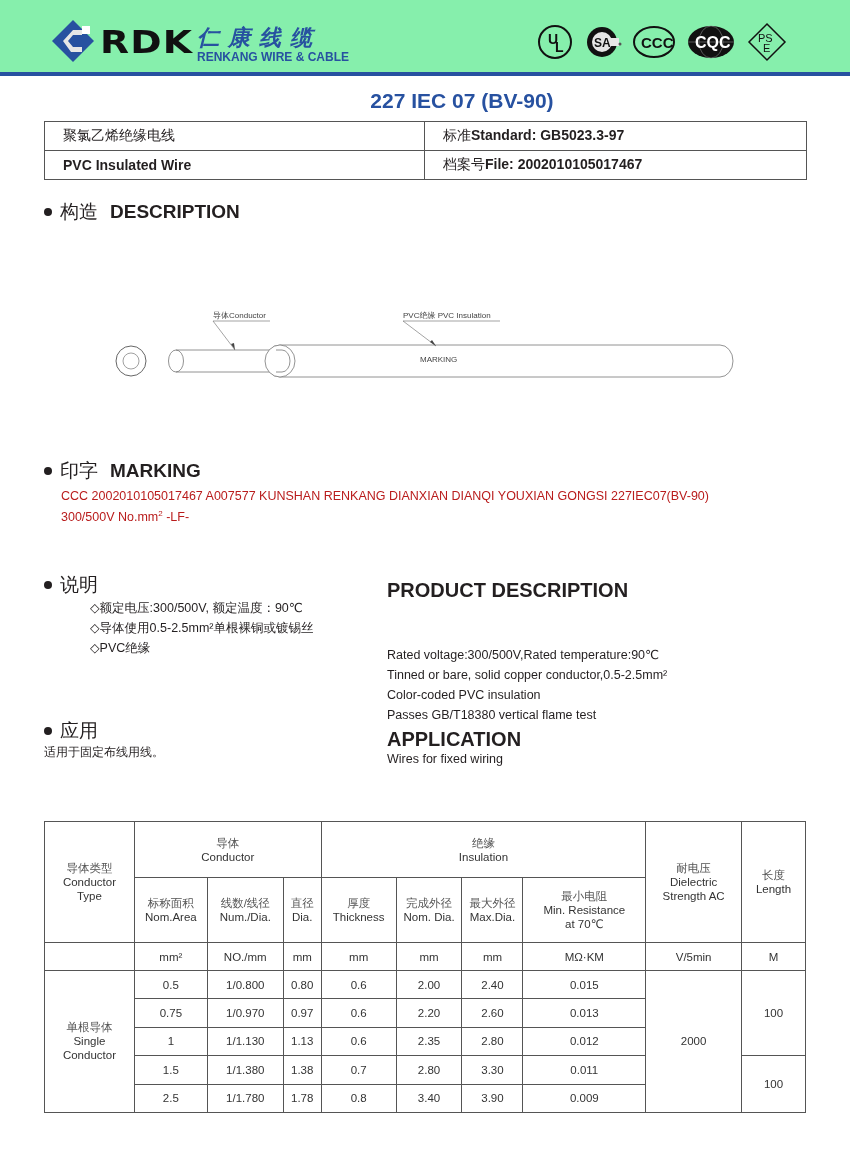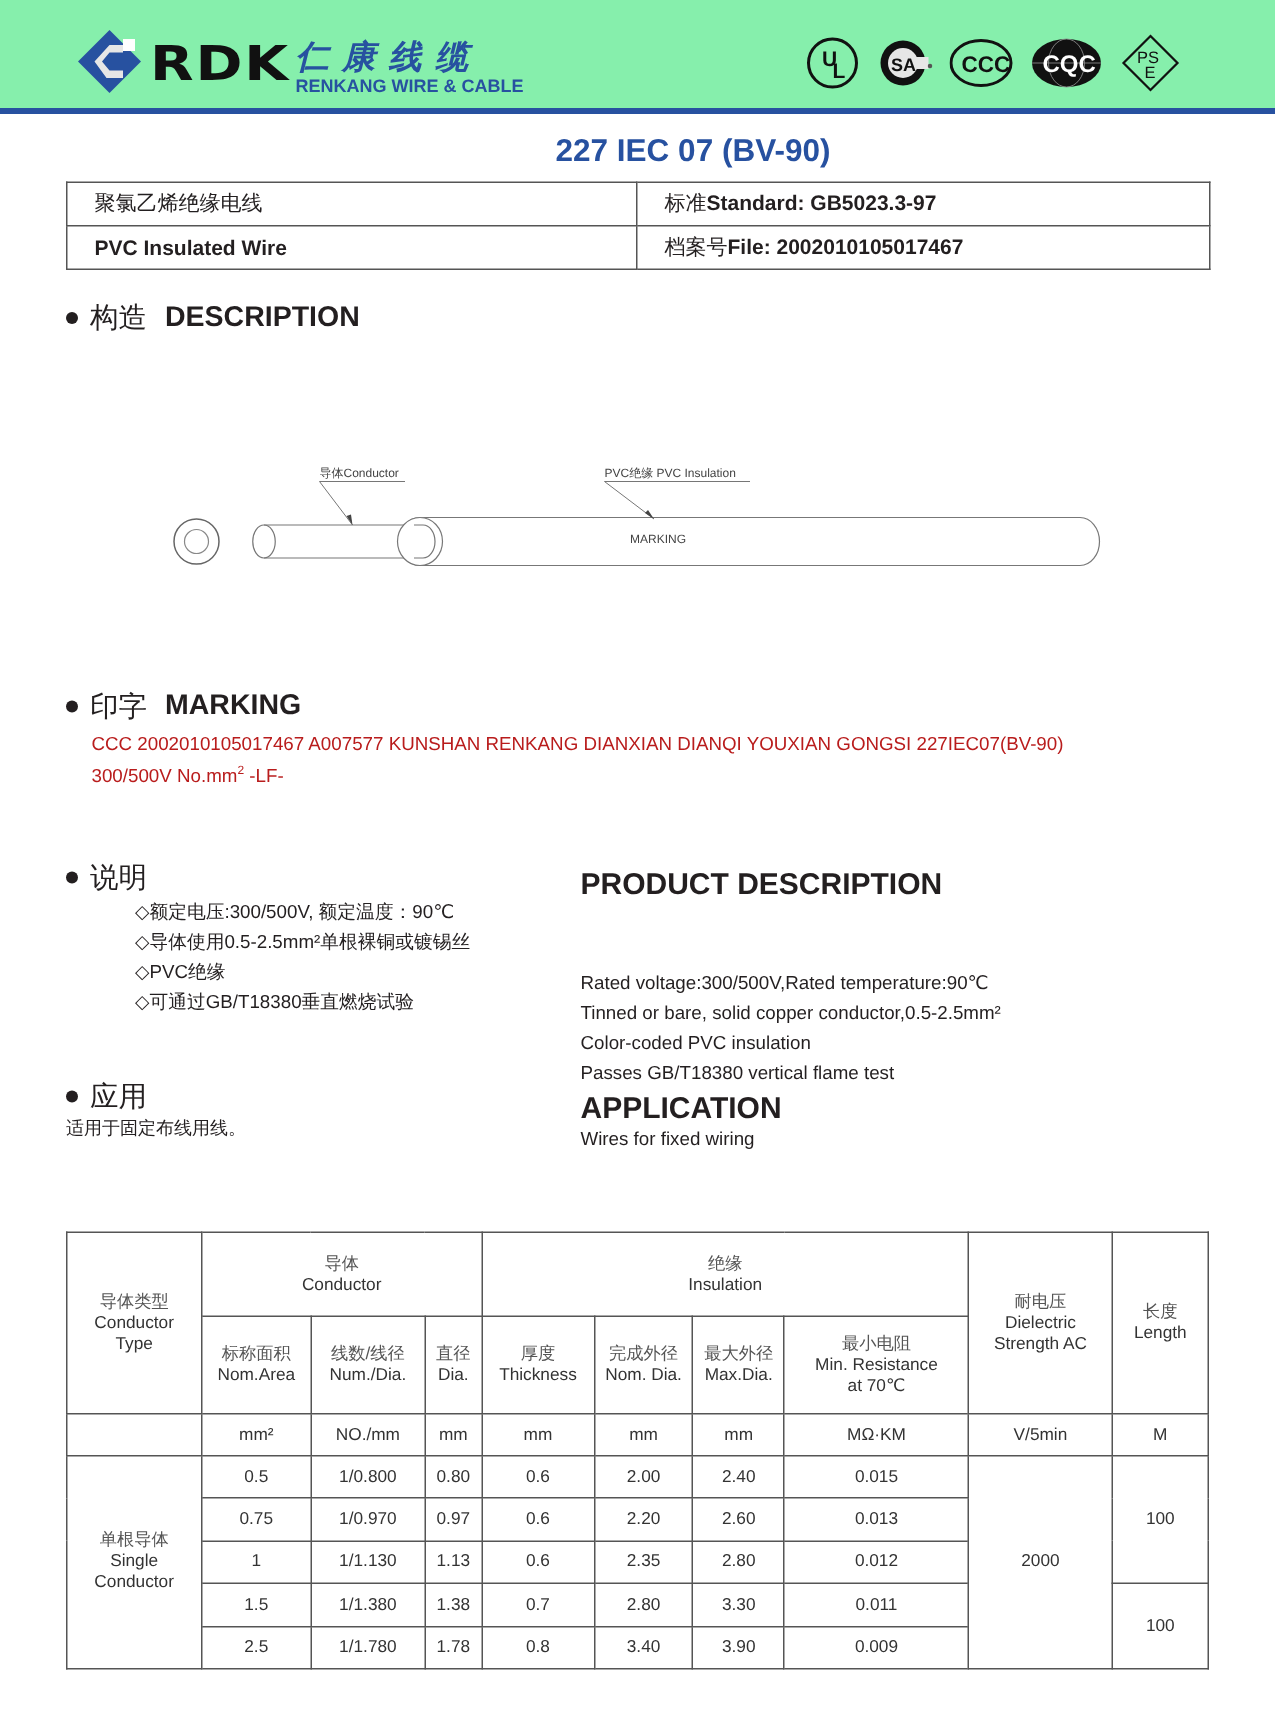--- a/index.html
+++ b/index.html
@@ -155,21 +155,20 @@
 </div>
 
 <div class="section-head" style="left:44px; top:572px;justify-content:center;">
   <span class="bullet"></span>
   <span class="sh-cn">说明</span>
 </div>
 <div class="desc-cn">
   <div>◇额定电压:300/500V, 额定温度：90℃</div>
   <div>◇导体使用0.5-2.5mm²单根裸铜或镀锡丝</div>
   <div>◇PVC绝缘</div>
-  <div>◇可通过GB/T18380垂直燃烧试验</div>
 </div>
 <div class="desc-en-head">PRODUCT DESCRIPTION</div>
 <div class="desc-en">
   <div>Rated voltage:300/500V,Rated temperature:90℃</div>
   <div>Tinned or bare, solid copper conductor,0.5-2.5mm²</div>
   <div>Color-coded PVC insulation</div>
   <div>Passes GB/T18380 vertical flame test</div>
 </div>
 
 <div class="section-head" style="left:44px; top:718px;">

